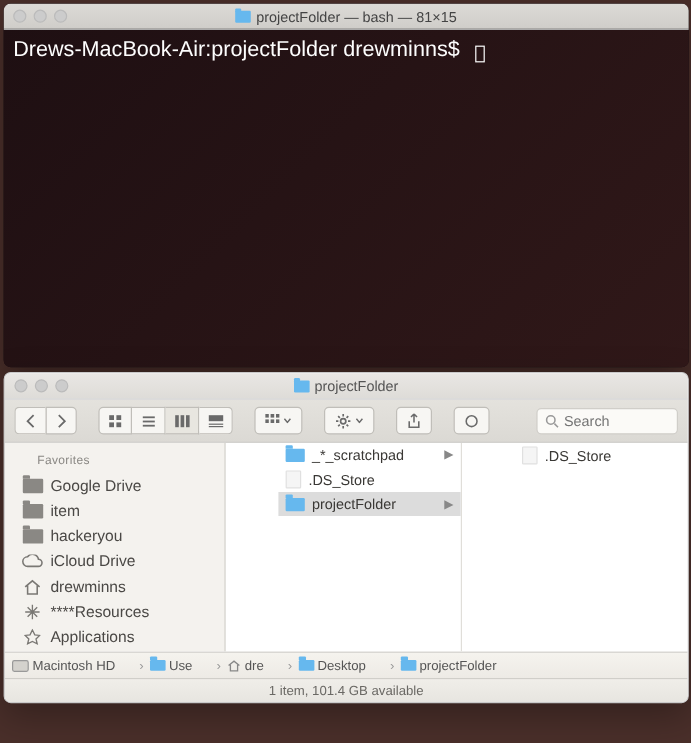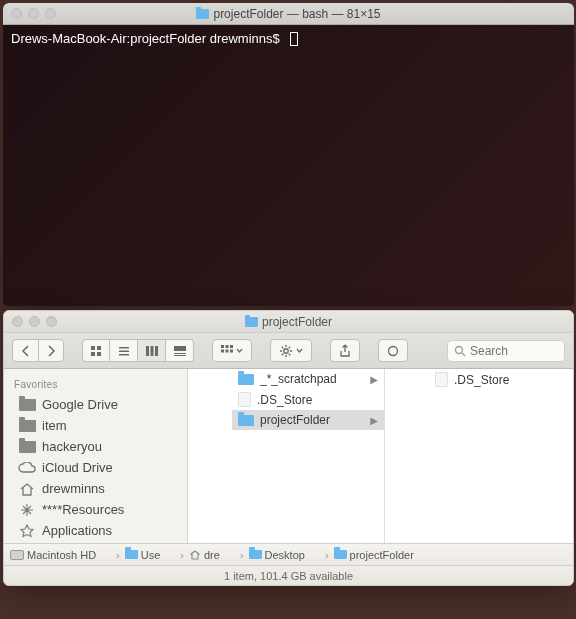--- a/index.html
+++ b/index.html
@@ -16,21 +16,21 @@
     display: flex; align-items: center; justify-content: center;
     position: relative; border-bottom: 1px solid #aaa;
   }
   .traffic { position: absolute; left: 8px; top: 5px; display: flex; gap: 6px; }
   .tl { width: 11px; height: 11px; border-radius: 50%; background: #ccc; border: 1px solid #bbb; }
   .term-title { font-size: 12px; color: #444; display: flex; align-items: center; gap: 4px; }
   .folder-mini { width: 13px; height: 10px; background: #66b8ee; border-radius: 1px; position: relative; display:inline-block;}
   .folder-mini::before { content:""; position:absolute; left:0; top:-2px; width:5px; height:3px; background:#66b8ee; border-radius:1px 1px 0 0;}
   .term-body {
     padding: 6px 8px; color: #fdfdfd; font-family: Menlo, monospace;
-    font-size: 13px; background: linear-gradient(135deg, rgba(30,15,18,0.95), rgba(50,25,25,0.9));
+    font-size: 18px; background: linear-gradient(135deg, rgba(30,15,18,0.95), rgba(50,25,25,0.9));
     height: calc(100% - 22px);
     background-color:#201015;
   }
   .term-body .cursor { display:inline-block; width:8px; height:14px; border:1px solid #fdfdfd; vertical-align: text-bottom; margin-left:2px;}
 
   
   .finder {
     position: absolute; left: 3px; top: 310px; width: 571px; height: 276px;
     background: #fff; border-radius: 6px; overflow: hidden;
     box-shadow: 0 10px 30px rgba(0,0,0,0.3);
@@ -57,21 +57,21 @@
   .viewseg .seg { width:28px; height:23px; background:#f7f6f3; border:1px solid #c0beb9; border-left:none; display:flex; align-items:center; justify-content:center; color:#6a6a6a;}
   .viewseg .seg:first-child { border-left:1px solid #c0beb9; border-radius:4px 0 0 4px;}
   .viewseg .seg:last-child { border-radius:0 4px 4px 0;}
   .viewseg .seg.active { background:#e8e6e0;}
   .tbtn { height:23px; padding:0 8px; background:#f7f6f3; border:1px solid #c0beb9; border-radius:4px; display:flex; align-items:center; gap:3px; color:#6a6a6a;}
   .search { margin-left:auto; display:flex; align-items:center; gap:4px; color:#999; font-size:12px; background:#fbfaf7; border:1px solid #d0cec9; border-radius:4px; height:22px; padding:0 8px 0 6px; width:118px;}
   .search input { border:none; background:transparent; outline:none; font-size:12px; width:80px; color:#555;}
   
   .fin-body { flex:1; display:flex; overflow:hidden; background:#fff;}
   .sidebar { width:184px; background:#f4f2ee; border-right:1px solid #d4d2cd; padding:8px 0; overflow:hidden;}
-  .favlabel { font-size:10px; color:#8a8884; padding:2px 10px 4px; font-weight:500; letter-spacing:0.3px;}
+  .favlabel { font-size:10px; color:#8a8884; padding:2px 10px 4px; font-weight:500; letter-spacing:0.3px;margin-left:17px;}
   .sbitem { display:flex; align-items:center; gap:6px; padding:3px 10px 3px 14px; font-size:13px; color:#4a4845; cursor:default;}
   .sbicon { width:18px; height:14px; display:flex; align-items:center; justify-content:center; color:#7a7874; flex-shrink:0;}
   .folder-gray { width:17px; height:12px; background:#8a8884; border-radius:1px; position:relative;}
   .folder-gray::before{content:"";position:absolute;left:0;top:-3px;width:6px;height:3px;background:#8a8884;border-radius:1px 1px 0 0;}
   
   .columns { flex:1; display:flex; overflow:hidden;}
   .col { width:197px; border-right:1px solid #e0ded9; overflow:auto; }
   .col:last-child { border-right:none; flex:1; width:auto;}
   .cfile { display:flex; align-items:center; gap:6px; padding:3px 6px; font-size:12px; color:#3a3835;margin-left:44px; }
   .cfile .arrow { margin-left:auto; color:#888; font-size:10px;}

